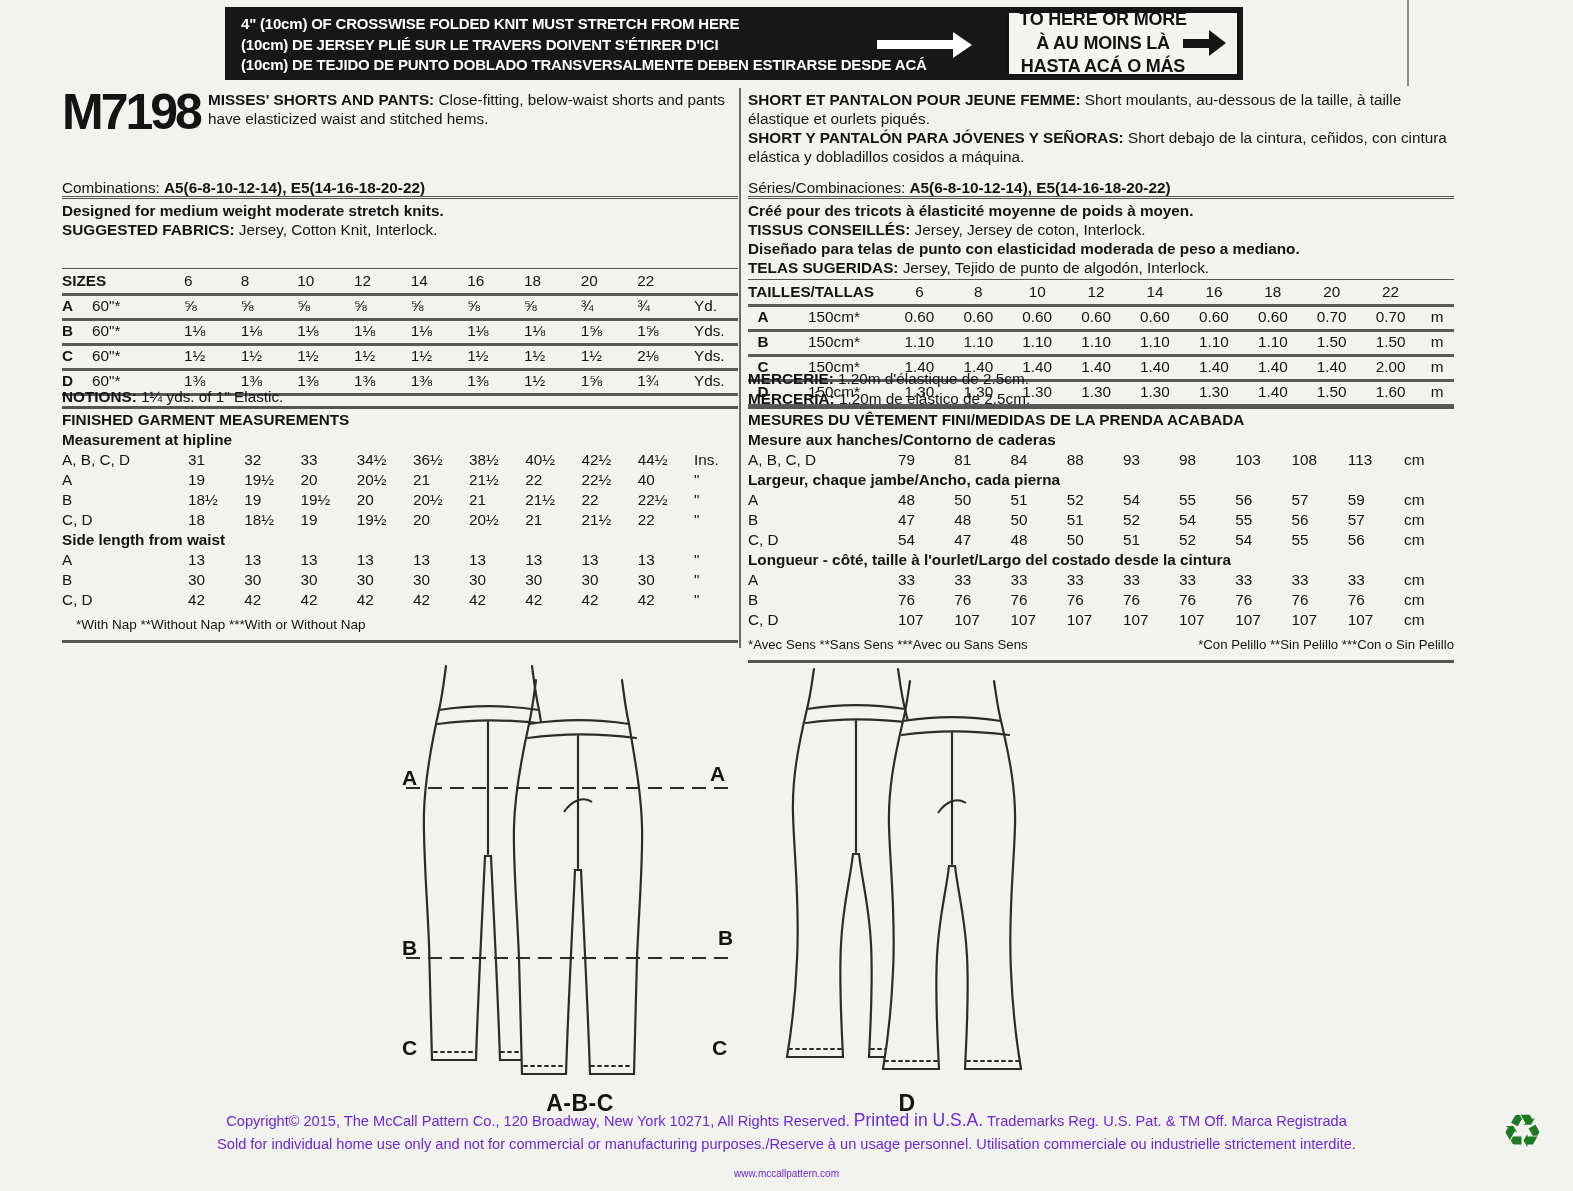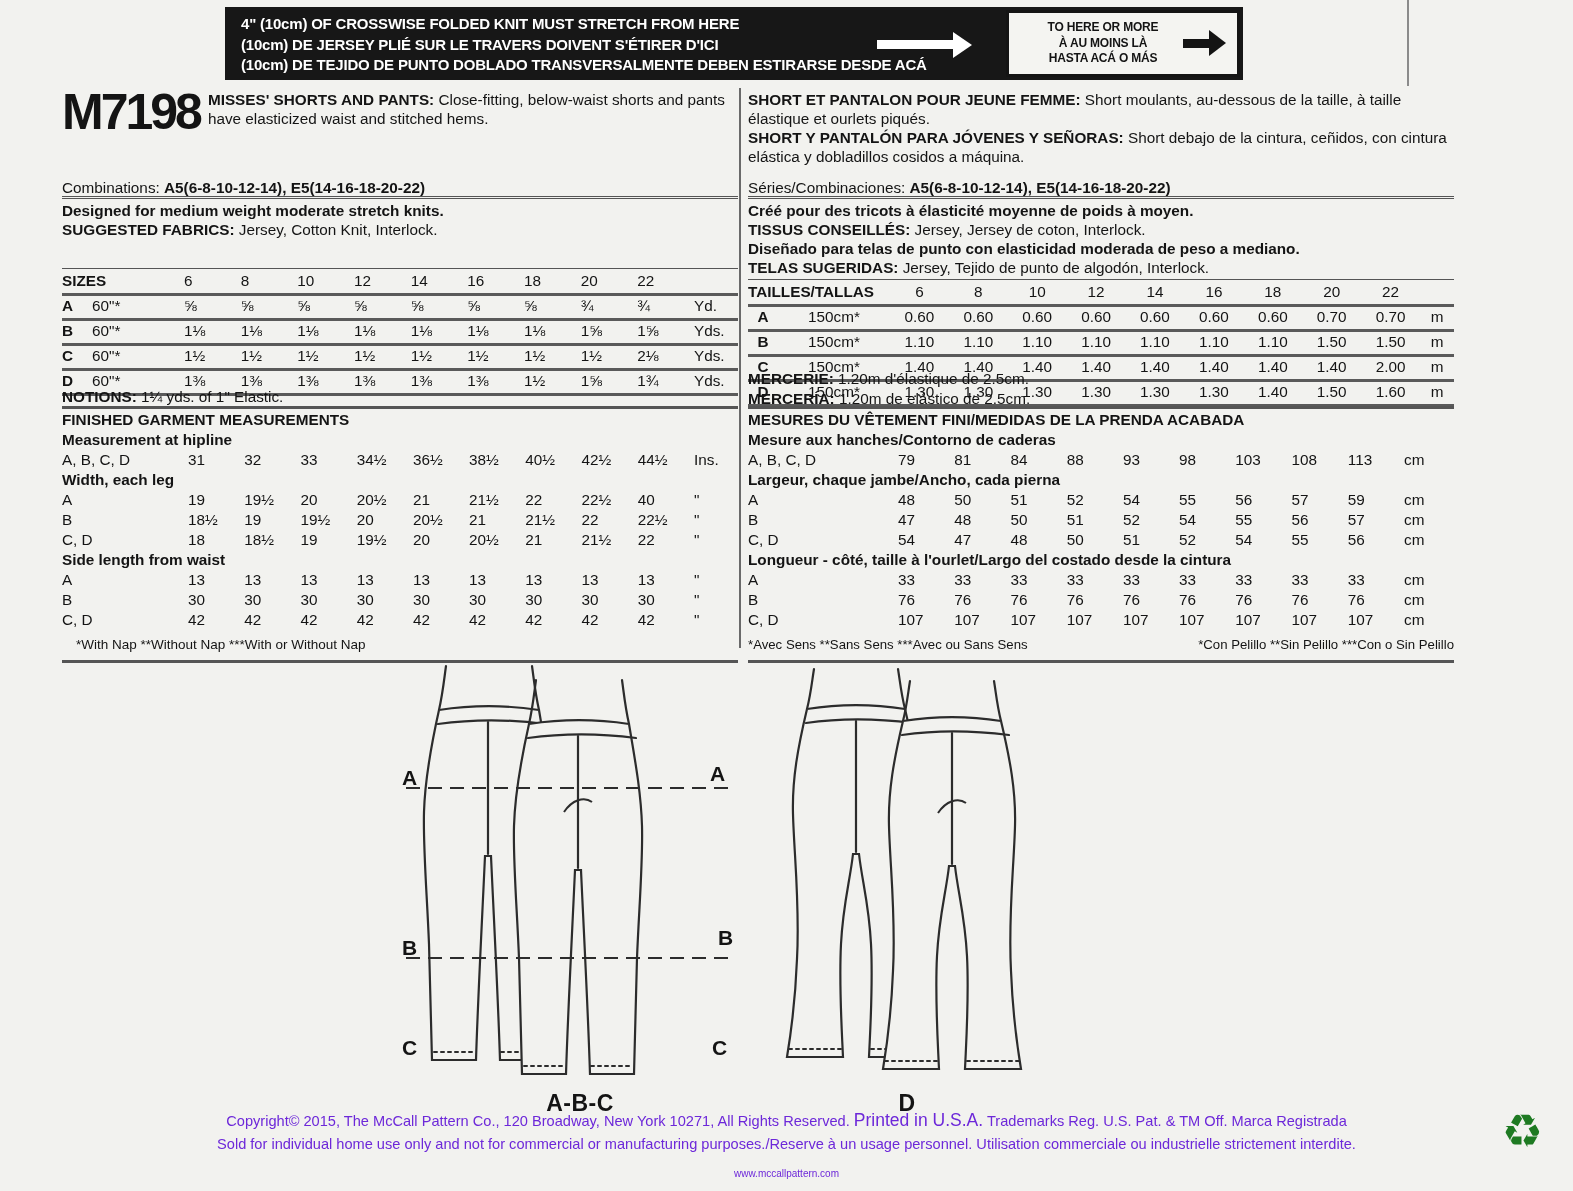--- a/index.html
+++ b/index.html
@@ -13,21 +13,21 @@
   .banner{position:absolute;left:225px;top:7px;width:1018px;height:73px;background:#171717;}
   .banner-text{position:absolute;left:16px;top:7px;color:#fff;font-weight:bold;
     font-size:15px;line-height:1.37;white-space:nowrap;letter-spacing:-0.2px;}
   .arrow{position:absolute;height:9px;}
   .arrow::after{content:"";position:absolute;left:100%;top:50%;transform:translateY(-50%);
     border:13px solid transparent;border-right-width:0;}
   .arrow.white{background:#fff;left:652px;top:33px;width:76px;}
   .arrow.white::after{border-left:19px solid #fff;}
   .banner-box{position:absolute;right:3px;top:3px;bottom:3px;width:234px;background:#f4f4f1;
     border:3px solid #141414;box-sizing:border-box;display:flex;flex-direction:column;
-    justify-content:center;text-align:center;font-weight:bold;font-size:12px;line-height:1.32;
+    justify-content:center;text-align:center;font-weight:bold;font-size:18px;line-height:1.32;
     padding-right:40px;letter-spacing:-0.2px;}
   .arrow.black{background:#141414;right:28px;top:50%;margin-top:-5px;width:26px;}
   .arrow.black::after{border-left:17px solid #141414;}
   .scan-line{position:absolute;left:1407px;top:0;width:2px;height:86px;background:#8b8b8b;}
 
   
   .col{position:absolute;top:90px;font-size:15.3px;line-height:19px;}
   .col-left{left:62px;width:676px;}
   .col-right{left:748px;width:706px;}
   .divider{position:absolute;left:739px;top:88px;width:1.5px;height:560px;background:#6a6a6a;}
@@ -189,21 +189,20 @@
           <span class="cell">32</span>
           <span class="cell">33</span>
           <span class="cell">34½</span>
           <span class="cell">36½</span>
           <span class="cell">38½</span>
           <span class="cell">40½</span>
           <span class="cell">42½</span>
           <span class="cell">44½</span>
           <span class="cell">Ins.</span>
         </div>
-        <div class="srow">Width, each leg</div>
         <div class="trow">
           <span class="cell">A</span>
           <span class="cell">19</span>
           <span class="cell">19½</span>
           <span class="cell">20</span>
           <span class="cell">20½</span>
           <span class="cell">21</span>
           <span class="cell">21½</span>
           <span class="cell">22</span>
           <span class="cell">22½</span>

